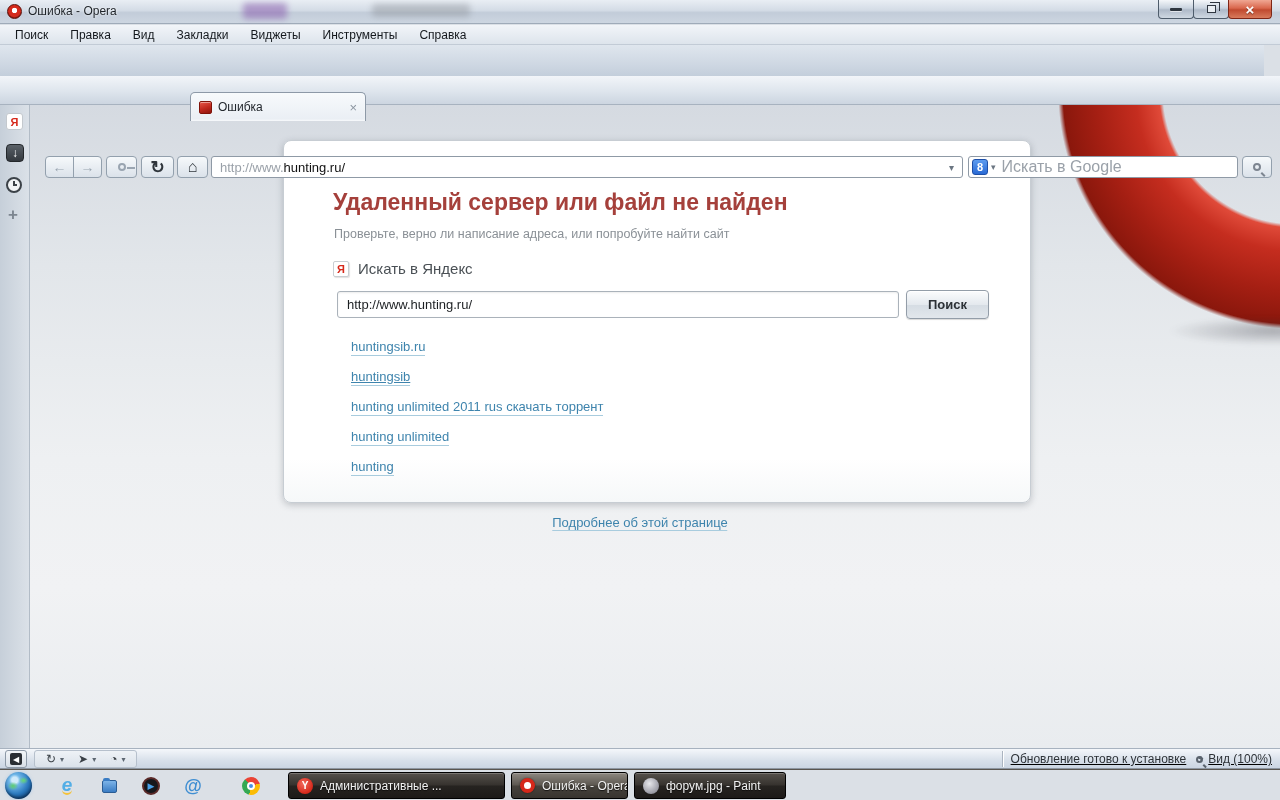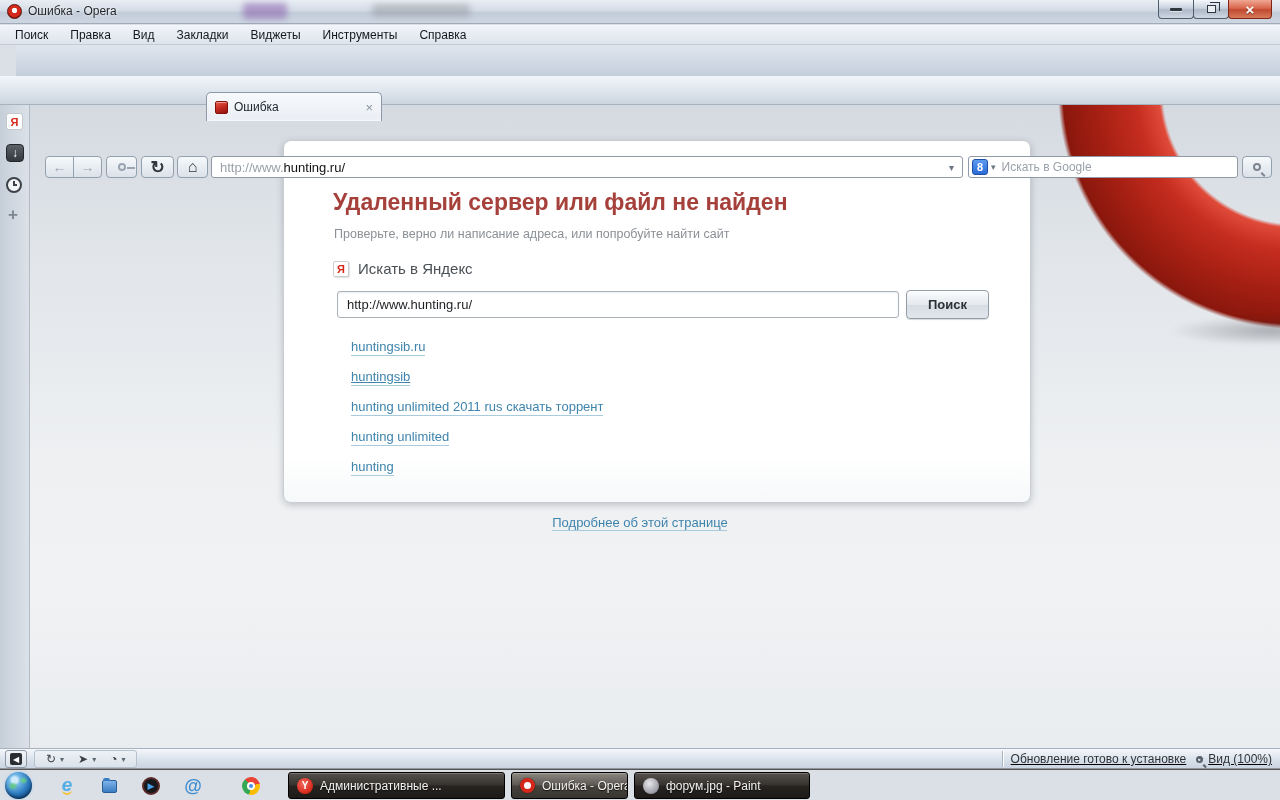--- a/index.html
+++ b/index.html
@@ -41,21 +41,21 @@
   
   .menubar {
     position:absolute; left:0; top:25px; width:1280px; height:20px;
     background:linear-gradient(180deg,#f2f5f9,#dde4ec);
     display:flex; align-items:center; padding-left:4px;
     border-bottom:1px solid #c2cbd6;
   }
   .menu-item { font-size:12px; color:#14181d; padding:2px 11px; cursor:default; }
   
   .tabbar {
-    position:absolute; left:16px; top:45px; width:1264px; height:31px;
+    position:absolute; left:0; top:45px; width:1264px; height:31px;
     background:linear-gradient(180deg,#dfe6ee 0%,#cfd8e3 60%,#c3cedb 100%);
   }
   .swatch { position:absolute; top:50px; width:13px; height:13px; filter:blur(1.5px); opacity:.9; }
   .tab {
     position:absolute; top:48px; height:28px; border:1px solid #8d99a7; border-bottom:none;
     border-radius:5px 5px 0 0; display:flex; align-items:center; padding:0 8px;
     background:linear-gradient(180deg,#e7ecf2,#ccd5df);
   }
   .tab.active { background:linear-gradient(180deg,#f7fafc,#e9eef4); height:29px; top:47px; z-index:3; box-shadow:0 -1px 2px rgba(255,255,255,.7) inset; }
   .tab-favicon {
@@ -105,21 +105,21 @@
   .search-field {
     position:absolute; left:968px; top:80px; width:270px; height:22px; background:#fff;
     border:1px solid #8f9aa6; border-radius:3px; display:flex; align-items:center; padding:0 6px 0 3px;
   }
   .engine-chip {
     width:16px; height:16px; border-radius:3px; background:linear-gradient(180deg,#5b9bf0,#2a6ad4);
     color:#fff; font-size:11px; font-weight:bold; display:flex; align-items:center; justify-content:center;
     border:1px solid #1d4fa8;
   }
   .engine-caret { font-size:9px; color:#6b7682; margin:0 6px 0 3px; }
-  .search-placeholder { font-size:12px; color:#9aa1a9; }
+  .search-placeholder { font-size:16px; color:#9aa1a9; }
   .go-search-btn {
     position:absolute; left:1242px; top:80px; width:30px; height:22px; border:1px solid #93a0ad; border-radius:4px;
     background:linear-gradient(180deg,#f6f9fb,#dbe2ea); display:flex; align-items:center; justify-content:center;
   }
   .magnifier { width:8px; height:8px; border:2px solid #7d8590; border-radius:50%; position:relative; }
   .magnifier::after { content:''; position:absolute; left:7px; top:7px; width:5px; height:2px; background:#7d8590; transform:rotate(45deg); transform-origin:0 0; }
   
   .content {
     position:absolute; left:0; top:105px; width:1280px; height:643px; overflow:hidden;
     background:linear-gradient(180deg,#d5dae1 0%,#e2e6ea 25%,#eef0f2 55%,#f1f2f4 75%,#e9ecef 100%);
@@ -423,20 +423,20 @@
       </div>
 
     <div class="task-btn" style="left:288px;width:217px;">
       <span class="ybro-icon">Y</span>
       <span class="task-label">Административные ...</span>
     </div>
     <div class="task-btn active" style="left:511px;width:117px;">
       <span class="opera-task-icon"></span>
       <span class="task-label">Ошибка - Opera</span>
     </div>
-    <div class="task-btn" style="left:634px;width:176px;">
+    <div class="task-btn" style="left:634px;width:152px;">
       <span class="paint-icon"></span>
       <span class="task-label">форум.jpg - Paint</span>
     </div>
 
   </div>
 
 </div>
 
 </body></html>

